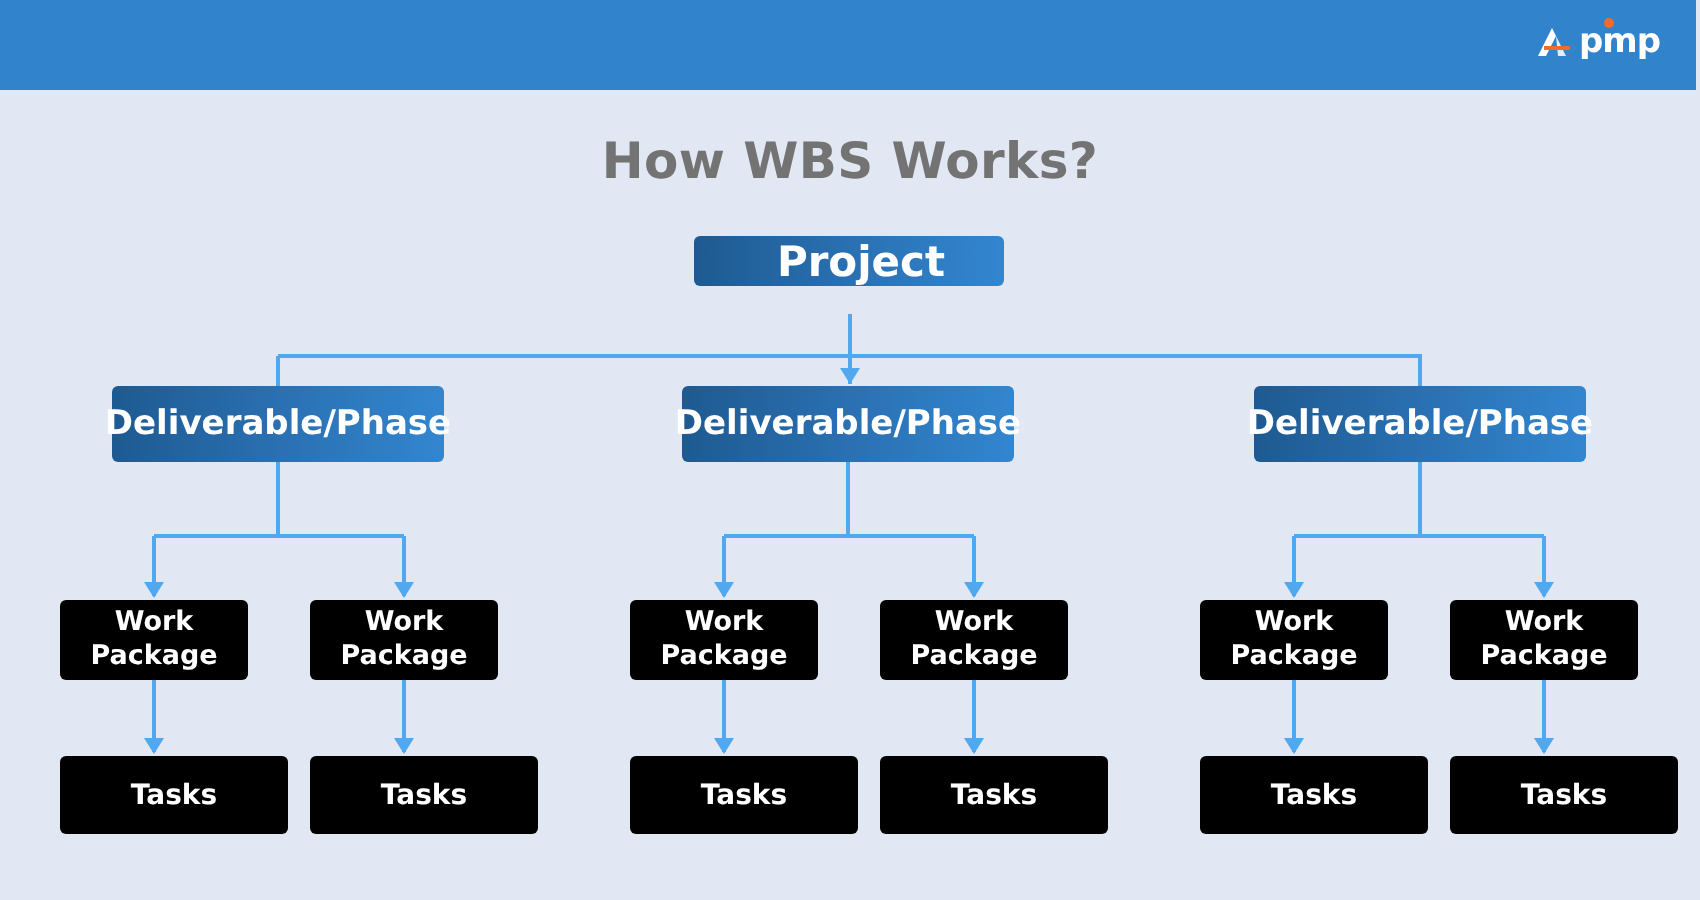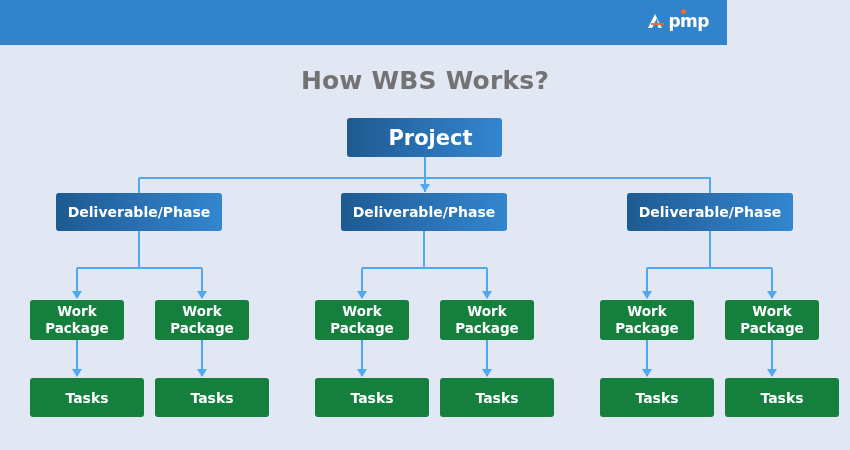--- a/index.html
+++ b/index.html
@@ -1,28 +1,28 @@
 <!DOCTYPE html>
 <html><head>
 <meta charset="utf-8">
 <style>
   html, body { margin:0; padding:0; }
   body { width:850px; height:450px; overflow:hidden; background:#e1e7f3; position:relative; font-family:"DejaVu Sans", sans-serif; }
-  .topbar { position:absolute; left:0; top:0; width:727px; height:45px; background:#3184cb; }
+  .topbar { position:absolute; left:0; top:0; width:848px; height:45px; background:#3184cb; }
   .logo { position:absolute; right:18px; top:12px; display:flex; align-items:center; gap:4px; }
   .logo-mark { width:16px; height:14px; position:relative; }
   .logo-text { color:#ffffff; font-weight:bold; font-size:17px; letter-spacing:-0.5px; position:relative; line-height:18px; }
   .logo-dot { position:absolute; width:5px; height:5px; border-radius:50%; background:#f26b2a; left:13px; top:-3px; }
   .title { position:absolute; left:0; width:850px; top:66px; text-align:center; font-size:25px; font-weight:bold; color:#737373; letter-spacing:0.2px; }
   svg.lines { position:absolute; left:0; top:0; width:850px; height:450px; }
   .box { position:absolute; display:flex; align-items:center; justify-content:center; text-align:center; color:#ffffff; font-weight:bold; border-radius:3px; box-sizing:border-box; }
   .grad { background:linear-gradient(90deg, #1e5a91 0%, #2b72b5 55%, #3286cf 100%); }
-  .flat { background:#15803d; }
-  .project { left:347px; top:118px; width:155px; height:39px; font-size:21px;padding-left:12px; }
-  .deliv { top:193px; width:166px; height:38px; font-size:14px; }
+  .flat { background:#000000; }
+  .project { left:347px; top:118px; width:155px; height:25px; font-size:21px;padding-left:12px; }
+  .deliv { top:193px; width:166px; height:38px; font-size:17px; }
   .wp { top:300px; width:94px; height:40px; font-size:13.5px; line-height:17px; }
   .task { top:378px; width:114px; height:39px; font-size:14px; }
 </style>
 </head>
 <body>
 
 <div class="topbar">
   <div class="logo">
     <svg class="logo-mark" viewBox="0 0 16 14">
       <polygon points="7,0 0,14 4,14 9,4" fill="#ffffff"></polygon>

